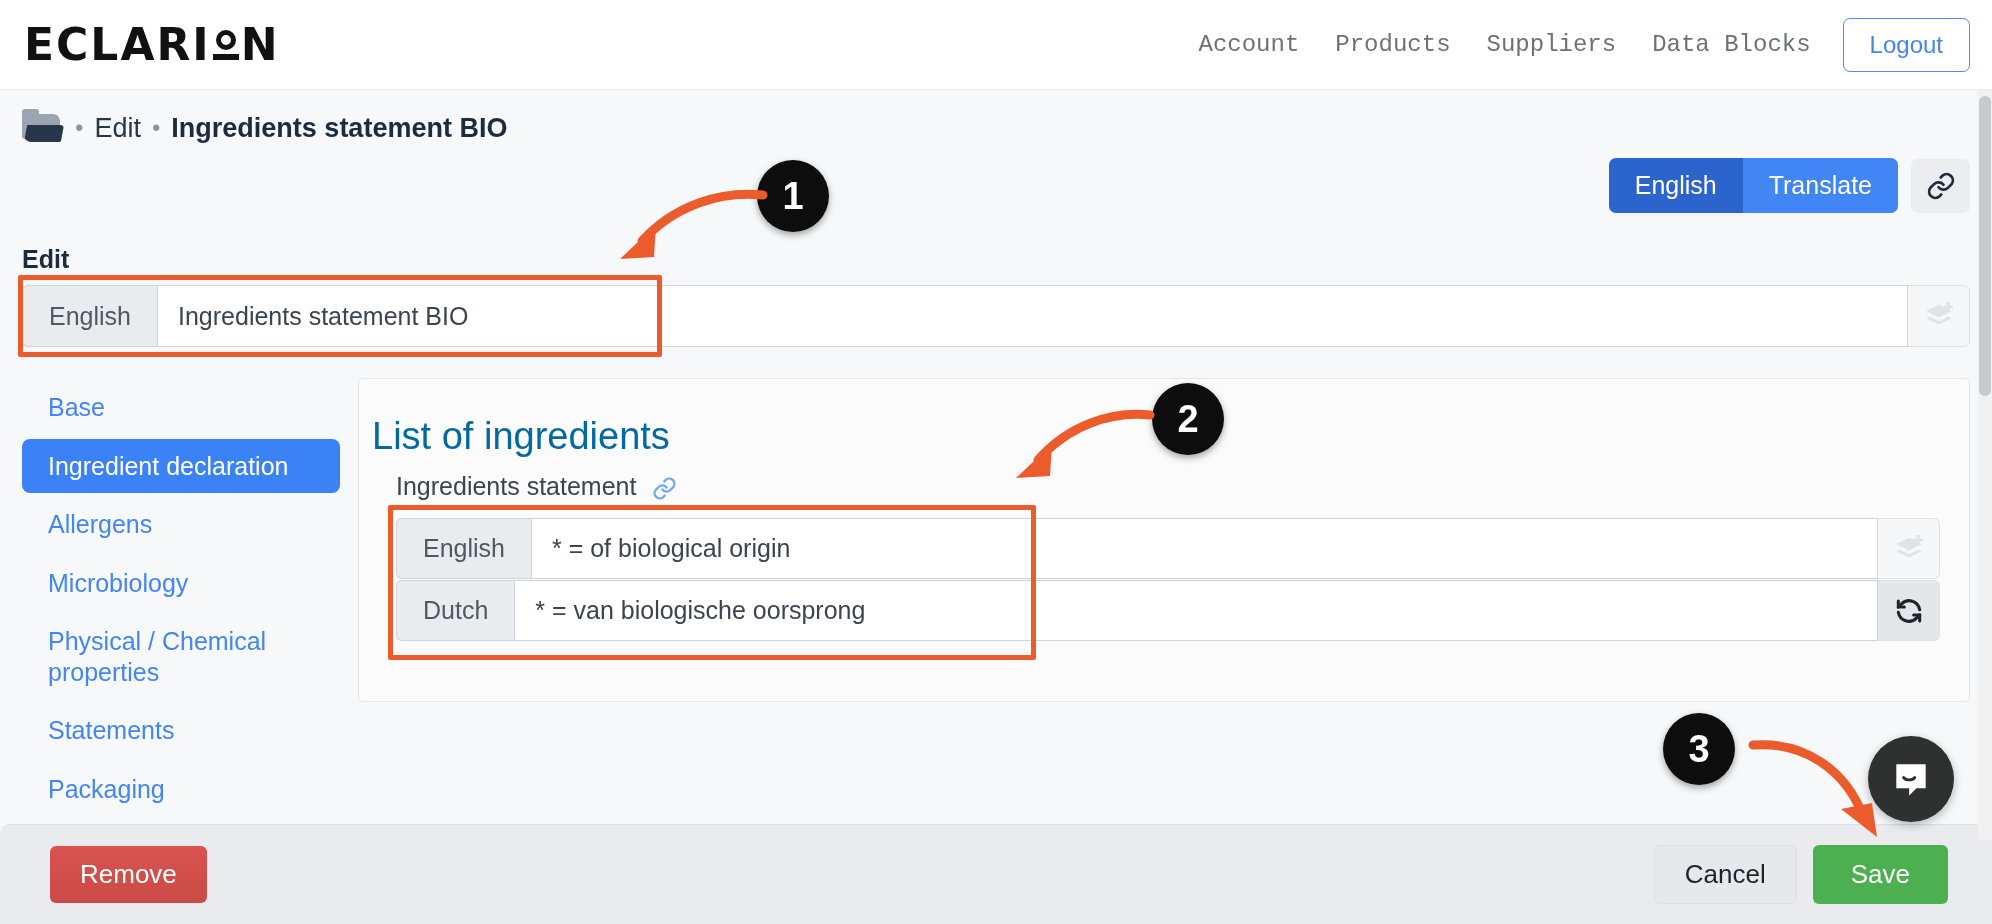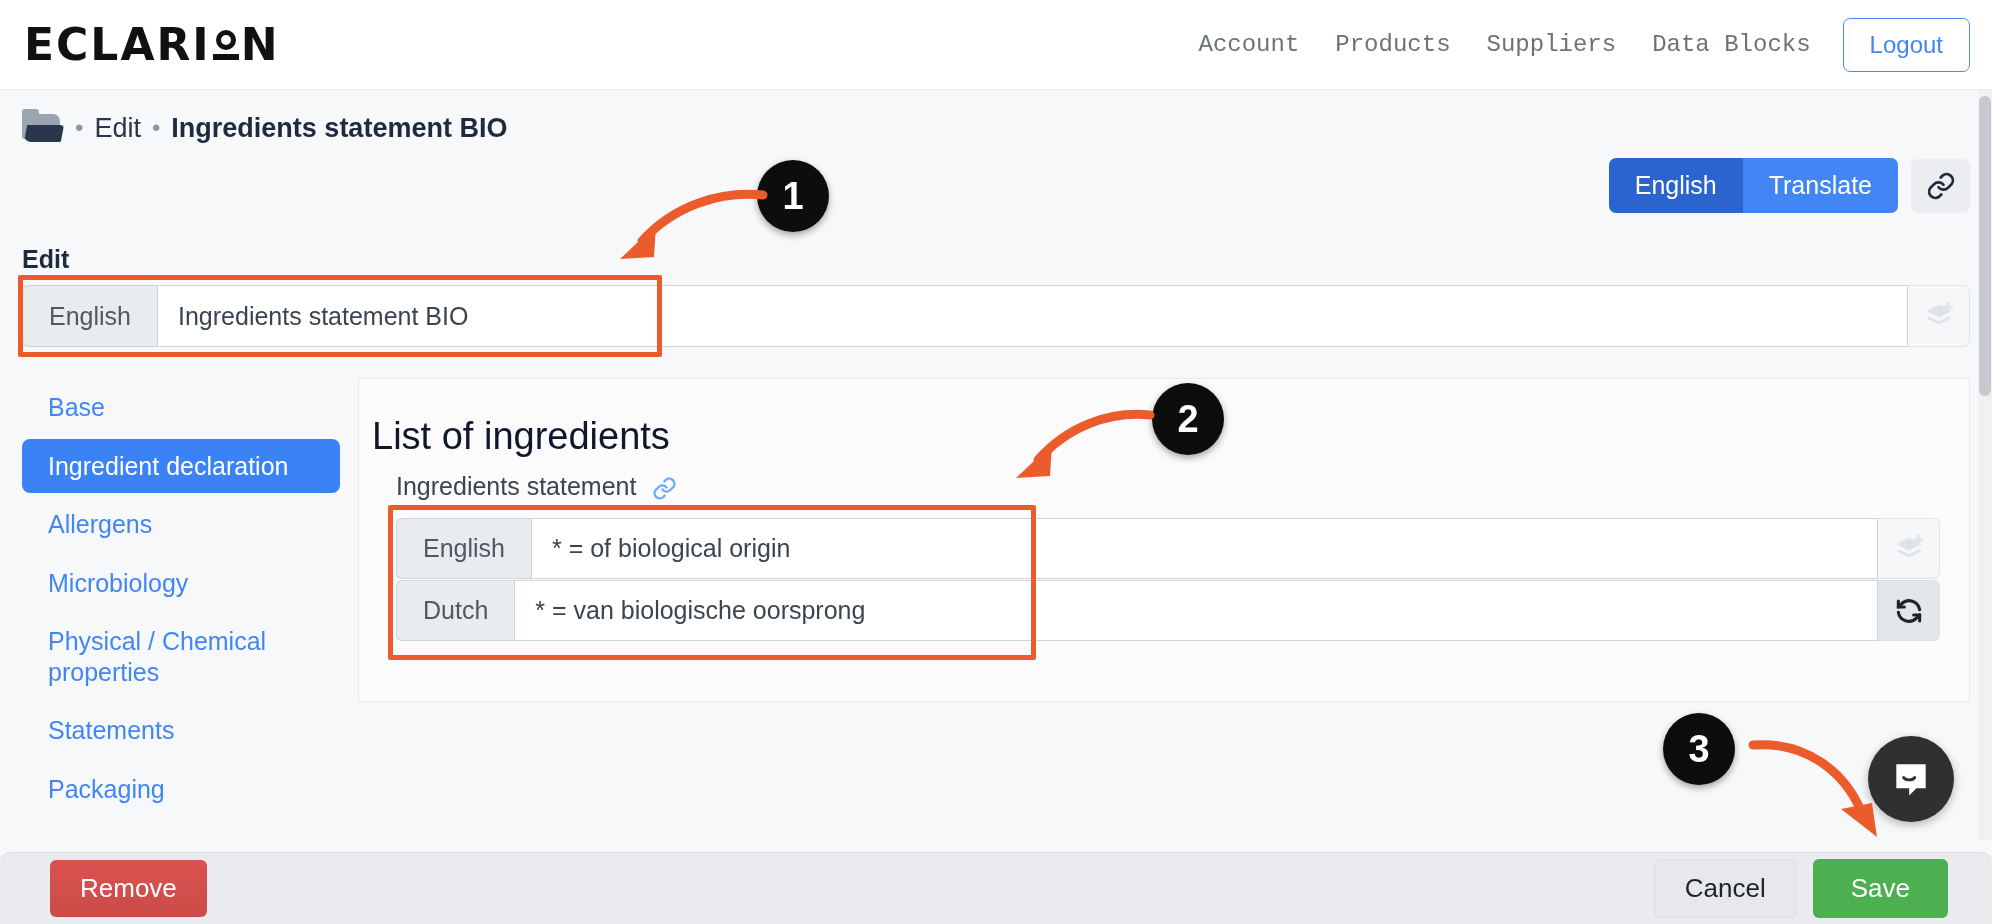--- a/index.html
+++ b/index.html
@@ -114,35 +114,35 @@
   }
   .side-item.active { background: #3b82f6; color: #ffffff; }
 
   
   .panel {
     position: absolute; top: 378px; left: 358px; width: 1612px; height: 324px;
     background: #fbfbfc; border: 1px solid #e6e8ec; border-radius: 4px;
   }
   .panel-title {
     position: absolute; top: 36px; left: 13px; font-size: 38px;
-    color: #0f172a; font-weight: 400;
+    color: #0369a1; font-weight: 400;
   }
   .field-label {
     position: absolute; top: 472px; left: 396px;
     font-size: 25px; color: #3c4450; display: flex; align-items: flex-end; gap: 16px;
   }
   .lang-rows {
     position: absolute; top: 518px; left: 396px; width: 1544px;
   }
   .lang-row { display: flex; align-items: stretch; height: 61px; }
   .lang-row + .lang-row { margin-top: 1px; }
 
   
   .footer {
-    position: absolute; left: 0; bottom: 0; width: 1992px; height: 72px;
+    position: absolute; left: 0; bottom: 0; width: 1992px; height: 100px;
     background: #e9ebee; border-top: 1px solid #dcdfe3;
     display: flex; align-items: center; border-radius: 10px 10px 0 0;
   }
   .btn-remove {
     margin-left: 50px; background: linear-gradient(180deg,#d9534f,#cb4b47);
     color: #fff; font-size: 26px; padding: 13px 30px; border: none;
     border-radius: 6px; cursor: pointer;
   }
   .footer-right { margin-left: auto; margin-right: 44px; display: flex; gap: 16px; }
   .btn-cancel {

